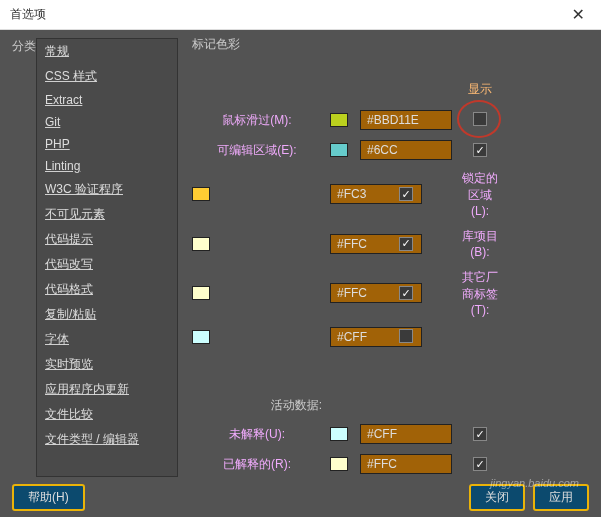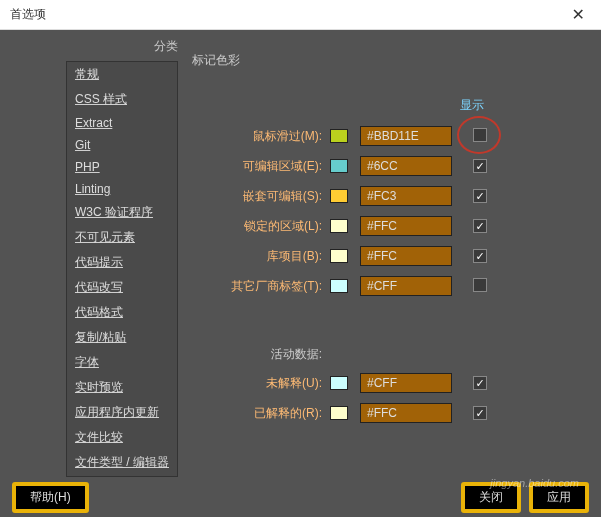--- a/index.html
+++ b/index.html
@@ -1,43 +1,43 @@
 <!DOCTYPE html>
 <html><head>
 <meta charset="utf-8">
 <style>
 * { margin:0; padding:0; box-sizing:border-box; font-family:"Microsoft YaHei",sans-serif; font-size:12px; }
 body { width:601px; height:517px; background:#fff; overflow:hidden; }
 .titlebar { height:30px; background:#fff; display:flex; align-items:center; padding:0 10px; border-bottom:1px solid #ddd; }
 .titlebar .title { flex:1; color:#333; }
 .titlebar .close { font-size:16px; color:#333; cursor:pointer; padding:0 6px; }
 .body { display:flex; height:447px; background:#535353; color:#d0d0d0; }
-.sidebar { width:178px; display:flex; flex-direction:column; padding:8px 0 0 10px;align-items:flex-end; }
+.sidebar { width:178px; display:flex; flex-direction:row; padding:8px 0 0 10px; }
 .sidebar-title { color:#ccc; margin:0 0 6px 2px; }
 .cat-list { flex:1; background:#4a4a4a; border:1px solid #333; overflow-y:auto; overflow-x:hidden;text-decoration:underline; }
 .cat-list::-webkit-scrollbar { width:14px; }
 .cat-list::-webkit-scrollbar-track { background:#3a3a3a; }
 .cat-list::-webkit-scrollbar-thumb { background:#666; border:1px solid #333; }
 .cat-item { padding:4px 8px; color:#ddd; cursor:pointer; white-space:nowrap; }
-.main { flex:1; padding:6px 14px 0 14px;margin-top:16px; }
+.main { flex:1; padding:6px 14px 0 14px; }
 .main-title { color:#ccc; margin-bottom:28px; }
 .grid { display:grid; grid-template-columns:130px 22px 92px 40px; gap:10px 8px; align-items:center; }
-.hdr { color:#7dd3fc; grid-column:4; margin-bottom:2px; }
-.label { text-align:right; color:#fdba74; }
+.hdr { color:#fdba74; text-align:center; grid-column:4; margin-bottom:2px; }
+.label { text-align:center; color:#f0abfc; }
 .swatch { width:18px; height:14px; border:1px solid #222; cursor:pointer; }
 .input { background:#a16207; border:1px solid #222; color:#ddd; height:20px; padding:0 6px; width:92px; }
 .chk { width:14px; height:14px; border:1px solid #888; background:#3a3a3a; display:inline-flex; align-items:center; justify-content:center; margin:0 auto; cursor:pointer; }
 .chk.on::after { content:"✓"; color:#fff; font-size:11px; line-height:1; }
 .circ { justify-self:center; position:relative; }
 .circ::before { content:""; position:absolute; left:-16px; top:-12px; width:40px; height:34px; border:2px solid #c0392b; border-radius:50%; pointer-events:none; }
 .section-title { grid-column:1; text-align:right; color:#ccc; margin-top:18px; }
 .rowgap { grid-column:1/-1; height:12px; }
 .footer { height:40px; background:#535353; display:flex; align-items:center; padding:0 12px; gap:8px; }
 .footer .spacer { flex:1; }
-.btn { background:#000000; border:4px solid #eab308; color:#ddd; padding:3px 14px; border-radius:3px; cursor:pointer; }
+.btn { background:#0c4a6e; border:2px solid #eab308; color:#ddd; padding:3px 14px; border-radius:3px; cursor:pointer; }
 .watermark { position:absolute; right:22px; bottom:28px; color:rgba(255,255,255,.45); font-style:italic; font-size:11px; pointer-events:none; }
 </style>
 </head>
 <body>
 
 <div class="titlebar">
   <span class="title">首选项</span>
   <span class="close">✕</span>
 </div>
 
@@ -70,21 +70,20 @@
     <div class="grid" id="grid">
       <div class="hdr">显示</div>
     <div class="label">鼠标滑过(M):</div>
         <div class="swatch" style="background: rgb(187, 209, 30);"></div>
         <input class="input" value="#BBD11E" style="">
         <div class="circ" style="text-align: center;"><span class="chk"></span></div>
         <div class="label">可编辑区域(E):</div>
         <div class="swatch" style="background: rgb(102, 204, 204);"></div>
         <input class="input" value="#6CC" style="">
         <div style="text-align: center;"><span class="chk on"></span></div>
-        <div class="label">嵌套可编辑(S):</div>
         <div class="swatch" style="background: rgb(255, 204, 51);"></div>
         <input class="input" value="#FC3" style="">
         <div style="text-align: center;"><span class="chk on"></span></div>
         <div class="label">锁定的区域(L):</div>
         <div class="swatch" style="background: rgb(255, 255, 204);"></div>
         <input class="input" value="#FFC" style="">
         <div style="text-align: center;"><span class="chk on"></span></div>
         <div class="label">库项目(B):</div>
         <div class="swatch" style="background: rgb(255, 255, 204);"></div>
         <input class="input" value="#FFC" style="">

